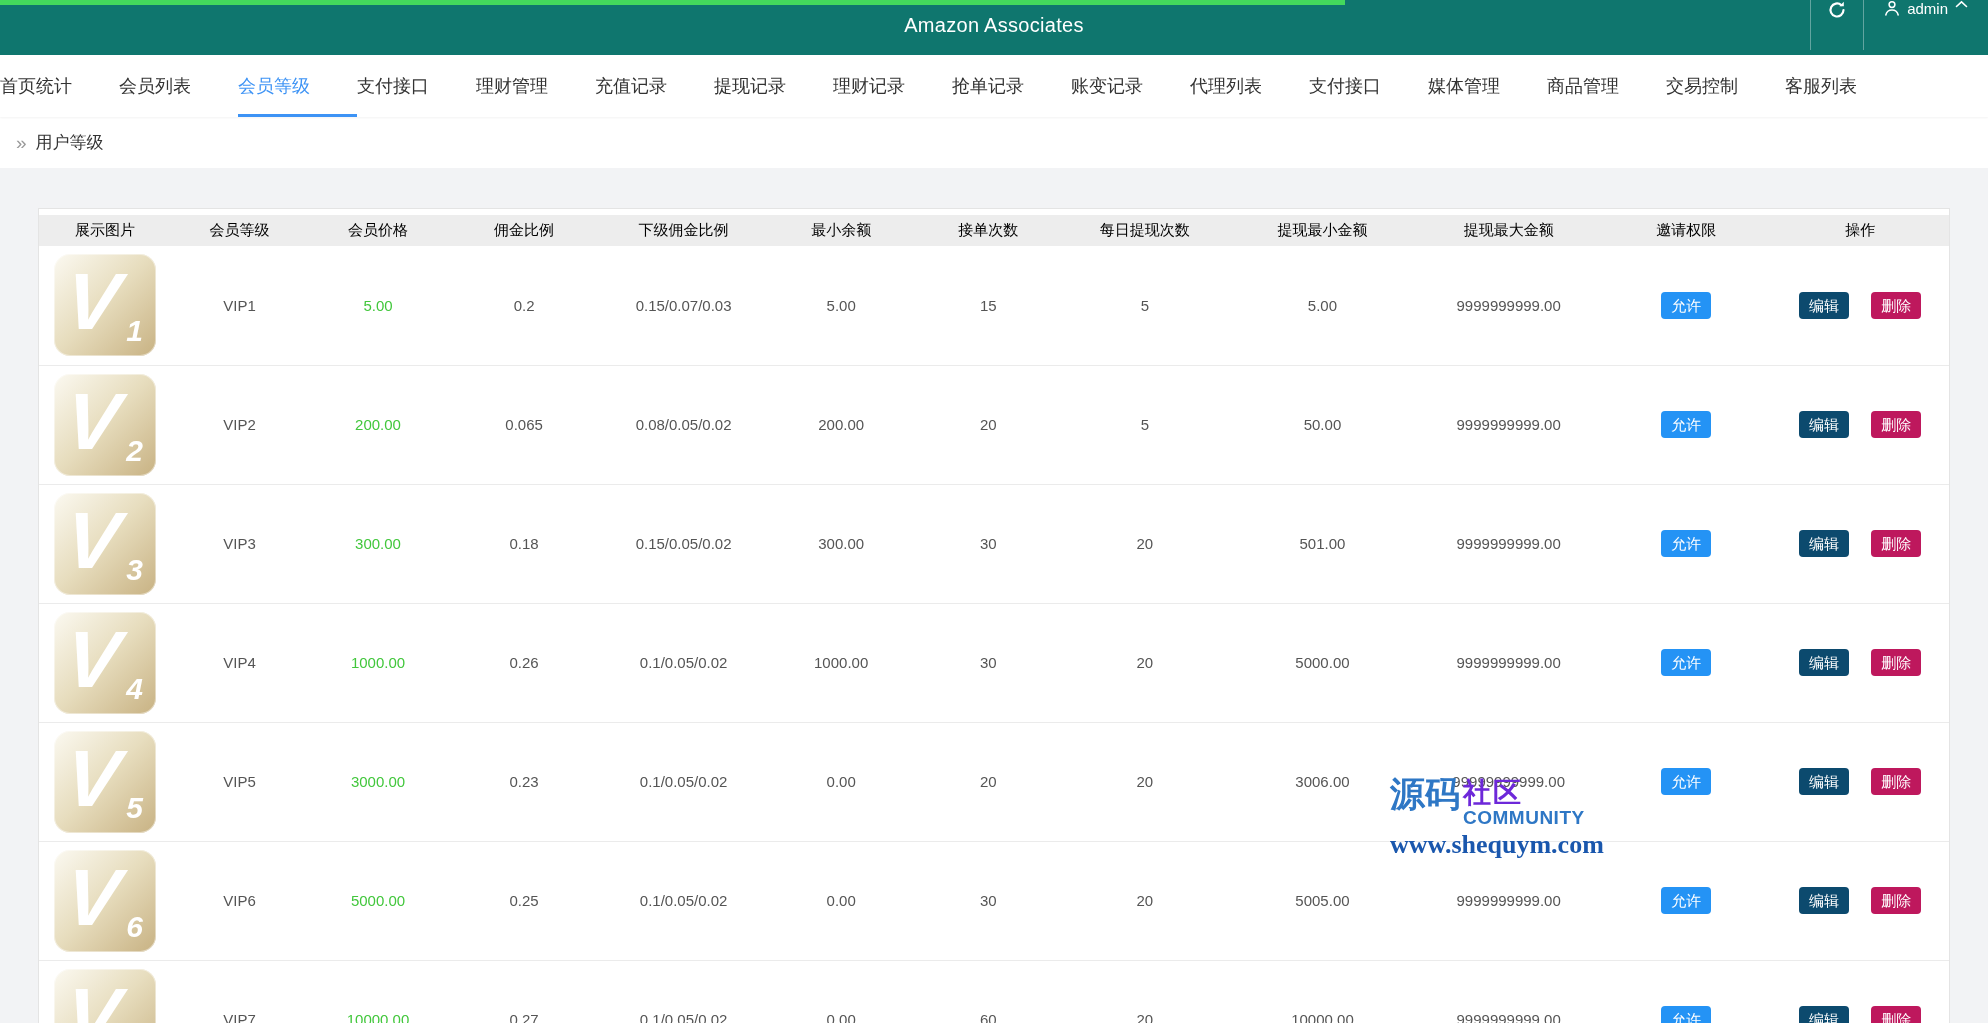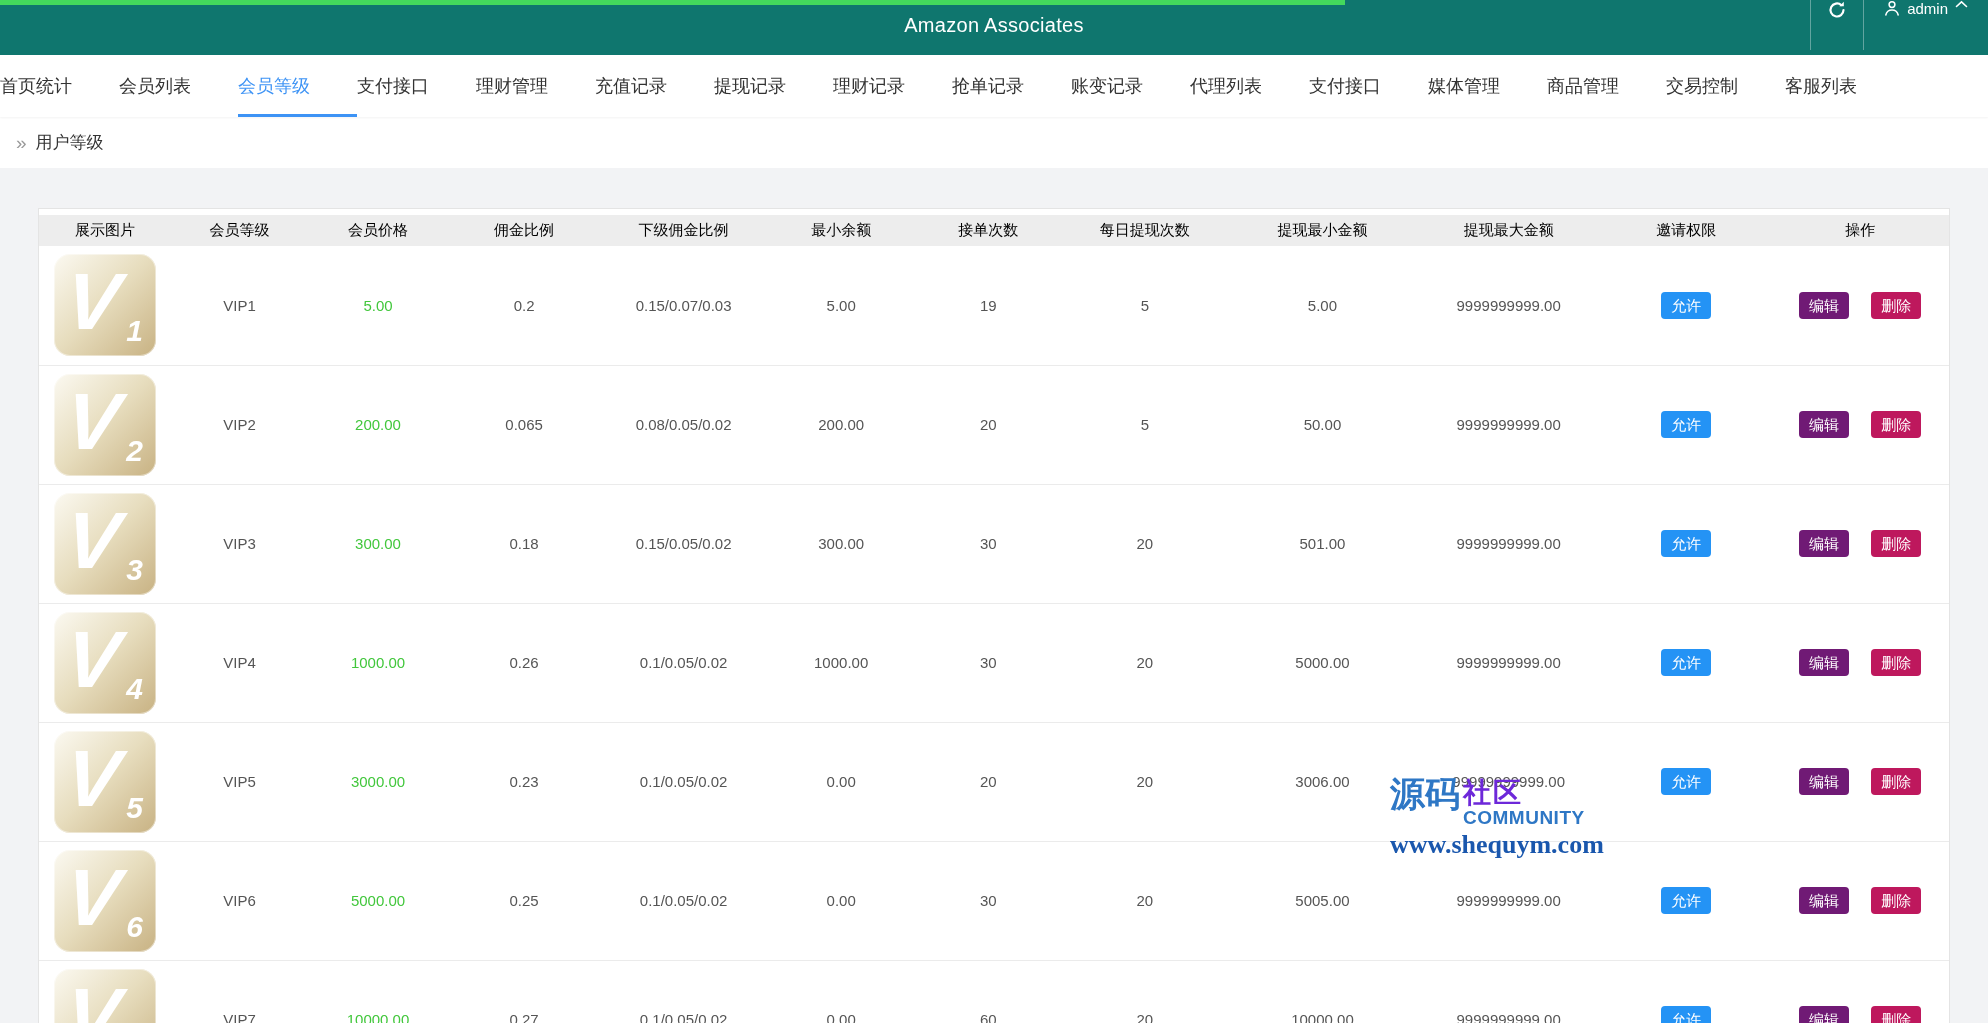--- a/index.html
+++ b/index.html
@@ -47,21 +47,21 @@
            box-shadow:inset 0 0 0 1px rgba(255,255,255,0.45); }
   .badge .v { position:absolute; left:12px; top:2px; font-size:80px; font-weight:bold; font-style:italic;
               color:#ffffff; transform:skew(-6deg); line-height:1.15; }
   .badge .n { position:absolute; right:13px; bottom:8px; font-size:30px; font-weight:bold; font-style:italic;
               color:#ffffff; }
 
   
   .btn { border:none; color:#fff; font-size:15px; line-height:1; padding:6px 10px; border-radius:4px;
          cursor:pointer; font-family:inherit; }
   .btn-allow { background:#2493f5; }
-  .btn-edit  { background:#701a75; margin-right:18px; }
+  .btn-edit  { background:#0c4a6e; margin-right:18px; }
   .btn-del   { background:#be185d; }
 
   
   .watermark { position:absolute; left:1390px; top:776px; z-index:5; pointer-events:none; line-height:1; }
   .wm-row { display:flex; align-items:flex-start; }
   .wm-cn  { font-size:35px; font-weight:bold; color:#2e77c5; }
   .wm-right { margin-left:3px; padding-top:3px; }
   .wm-sub { font-size:28px; font-weight:bold; color:#6d28d9; letter-spacing:2px; }
   .wm-en  { font-size:19px; font-weight:bold; color:#2e77c5; margin-top:1px; letter-spacing:0.5px; }
   .wm-url { font-family:"Liberation Serif", serif; font-size:26px; font-weight:bold; color:#1a57ad; margin-top:5px; }
@@ -198,21 +198,21 @@
             <div class="badge">
               <span class="v">V</span>
               <span class="n">1</span>
             </div>
           </td>
           <td>VIP1</td>
           <td class="price">5.00</td>
           <td>0.2</td>
           <td>0.15/0.07/0.03</td>
           <td>5.00</td>
-          <td>19</td>
+          <td>15</td>
           <td>5</td>
           <td>5.00</td>
           <td>9999999999.00</td>
           <td>
             <button class="btn btn-allow">允许</button>
           </td>
           <td>
             <button class="btn btn-edit">编辑</button>
             <button class="btn btn-del">删除</button>
           </td>

